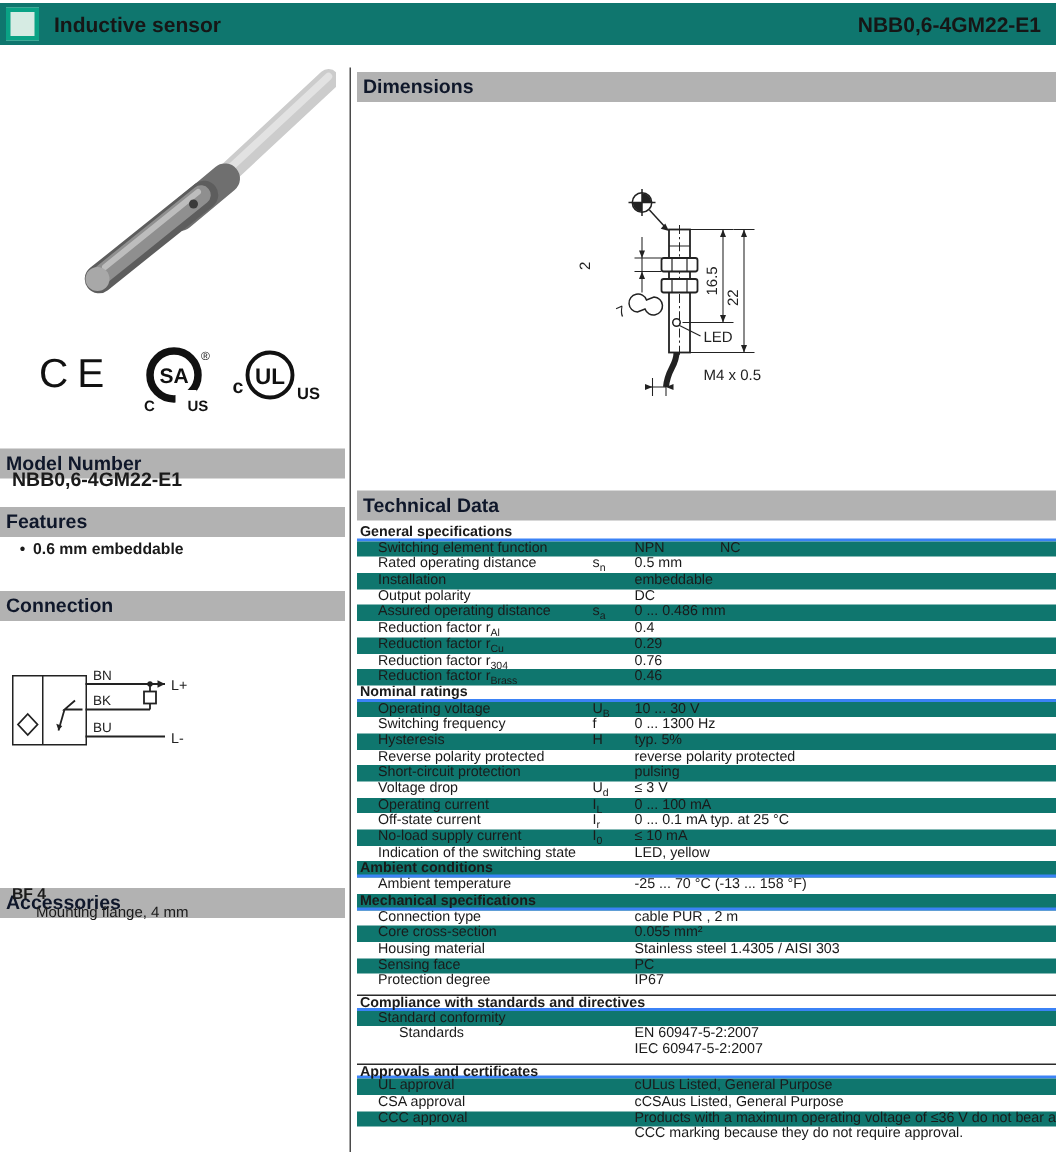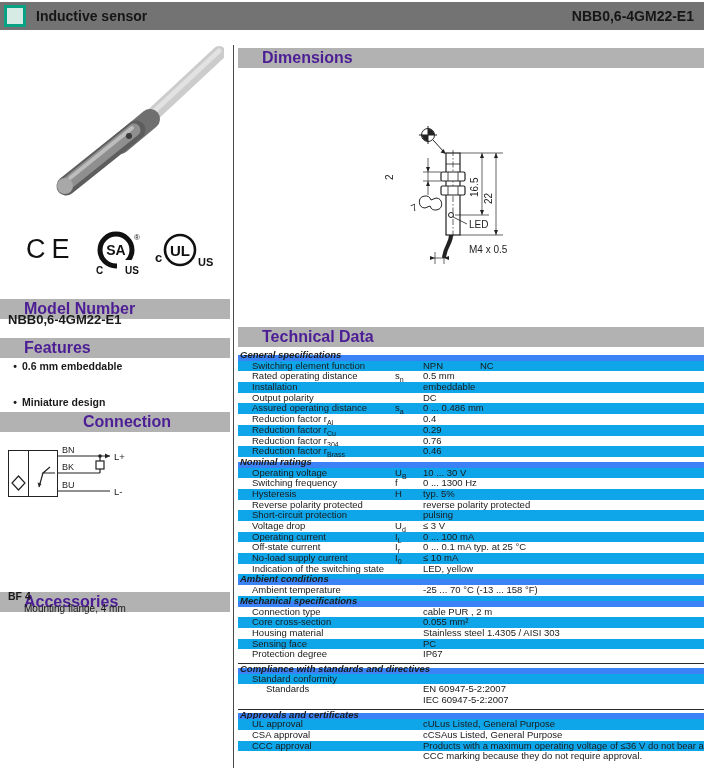--- a/index.html
+++ b/index.html
@@ -1,46 +1,46 @@
 <!DOCTYPE html>
 <html><head>
 <meta charset="utf-8">
 <style>
   * { margin:0; padding:0; box-sizing:border-box; }
   html,body { background:#fff; }
   body { font-family:"Liberation Sans", sans-serif; color:#1a1a1a; }
   #page { position:relative; width:704px; height:768px; background:#fff; overflow:hidden; }
 
   
-  .topbar { position:absolute; left:0; top:2px; width:704px; height:28px; background:#737373; }
+  .topbar { position:absolute; left:0; top:2px; width:704px; height:28px; background:#0f766e; }
   .brandsq { position:absolute; left:4px; top:3px; width:22px; height:22px; background:#d6ebe3; border:3px solid #0aa285; }
   .toptitle { position:absolute; left:36px; top:6px; font-size:14px; font-weight:bold; color:#161616; }
   .toppart { position:absolute; right:10px; top:6px; font-size:14px; font-weight:bold; color:#161616; }
 
   
   .vdivider { position:absolute; left:233px; top:45px; width:1px; height:723px; background:#4a4a4a; }
 
   
-  .secbar { position:absolute; height:20px; background:#b2b2b2; font-size:16px; font-weight:bold; line-height:20px; padding-left:24px; color:#4c1d95; }
+  .secbar { position:absolute; height:20px; background:#b2b2b2; font-size:13px; font-weight:bold; line-height:20px; padding-left:4px; color:#0f172a; }
   .secbar.left { left:0; width:230px; }
   .secbar.right { left:238px; width:466px; }
 
   .modeltext { position:absolute; left:8px; top:312px; font-size:13px; font-weight:bold; }
   .feat { position:absolute; left:8px; font-size:10.5px; font-weight:bold;text-align:center; }
   .feat .dot { display:inline-block; width:14px; }
   .accname { position:absolute; left:8px; top:590px; font-size:10.5px; font-weight:bold; }
   .accdesc { position:absolute; left:8px; top:603px; font-size:10px;padding-left:16px; }
 
   .celogo { position:absolute; left:26px; top:234px; font-size:27px; letter-spacing:6px; color:#111; }
 
   
   #tdtable { position:absolute; left:238px; top:350px; width:466px; }
   .trow { position:relative; height:10.7px; font-size:9.5px; line-height:10.7px; white-space:nowrap; }
-  .trow.shade { background:#0ea5e9;text-align:center; }
-  .trow.tsec { font-weight:bold; border-bottom:6px solid #3b82f6;font-style:italic; }
+  .trow.shade { background:#0f766e;text-align:center; }
+  .trow.tsec { font-weight:bold; border-bottom:2px solid #3b82f6; }
   .trow.rulegap { border-top:1px solid #2a2a2a; margin-top:3px;text-align:right; }
   .seclabel { position:absolute; left:2px; }
   .tlabel { position:absolute; left:14px; }
   .tlabel.ind2 { left:28px; }
   .tsym { position:absolute; left:157px; }
   .tval { position:absolute; left:185px; }
   .tval2 { position:absolute; left:242px; }
   sub { font-size:7px; line-height:0; }
 
   svg text { font-family:"Liberation Sans", sans-serif; }
@@ -87,21 +87,21 @@
     <text x="50" y="36" font-size="11" font-weight="bold" fill="#111">US</text>
   </svg>
 
   <div class="secbar left" style="top:287px;margin-top:12px;">Model Number</div>
   <div class="modeltext">NBB0,6-4GM22-E1</div>
 
   <div class="secbar left" style="top:338px;">Features</div>
   <div class="feat" style="top:360px;"><span class="dot">•</span><span>0.6 mm embeddable</span></div>
   <div class="feat" style="top:396px;"><span class="dot">•</span><span>Miniature design</span></div>
 
-  <div class="secbar left" style="top:412px;text-align:center;">Connection</div>
+  <div class="secbar left" style="top:394px;">Connection</div>
 
   <svg style="position:absolute;left:8px;top:443px;" width="170" height="60" viewBox="0 0 170 60">
     <rect x="0.5" y="7.5" width="49" height="46" fill="none" stroke="#222" stroke-width="1"></rect>
     <line x1="20.5" y1="7.5" x2="20.5" y2="53.5" stroke="#222" stroke-width="1"></line>
     <path d="M10.5 33 L17 40 L10.5 47 L4 40 Z" fill="none" stroke="#222" stroke-width="1.2"></path>
     <line x1="49" y1="13" x2="102" y2="13" stroke="#222" stroke-width="1.2"></line>
     <line x1="49" y1="30" x2="92" y2="30" stroke="#222" stroke-width="1.2"></line>
     <line x1="49" y1="48" x2="102" y2="48" stroke="#222" stroke-width="1.2"></line>
     <circle cx="92" cy="13" r="1.8" fill="#222"></circle>
     <line x1="92" y1="13" x2="92" y2="18" stroke="#222" stroke-width="1.2"></line>

